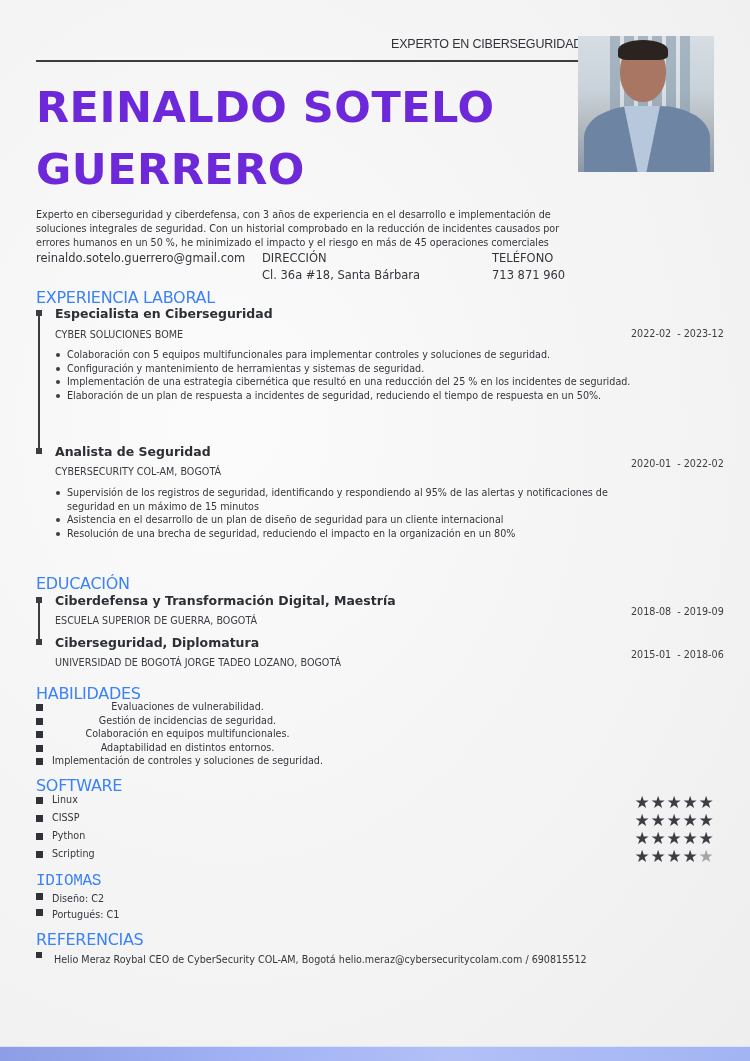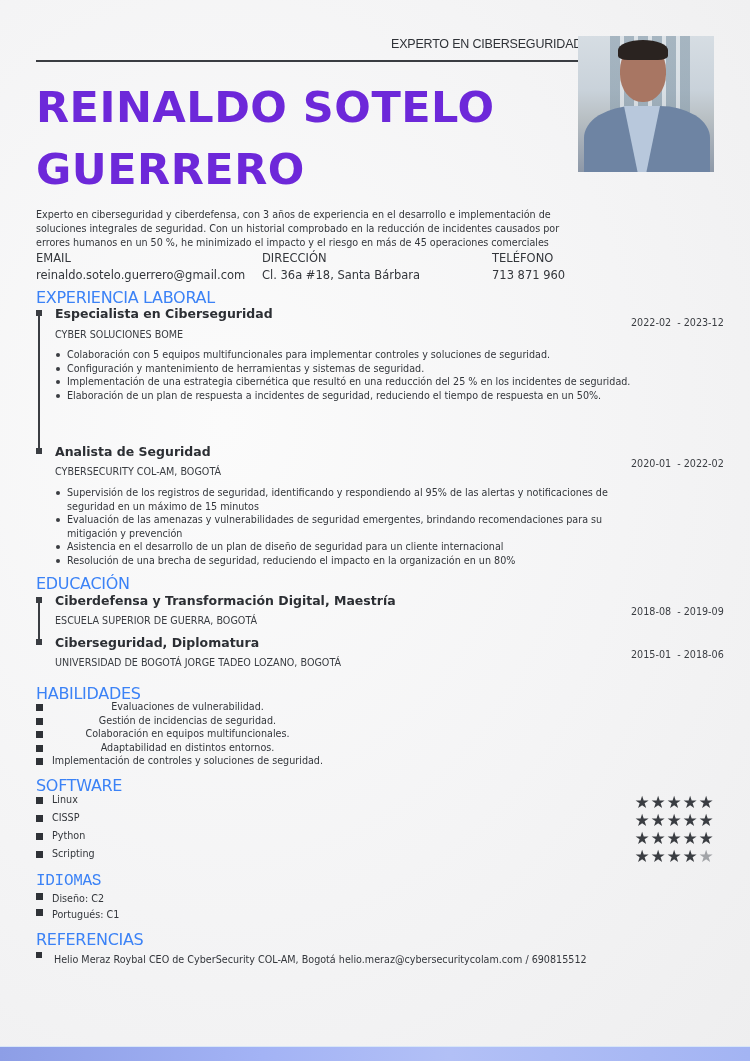--- a/index.html
+++ b/index.html
@@ -102,53 +102,51 @@
     <div class="window"></div>
     <div class="suit"></div>
     <div class="shirt"></div>
     <div class="head"></div>
     <div class="hair"></div>
   </div>
 
   <div class="summary">Experto en ciberseguridad y ciberdefensa, con 3 años de experiencia en el desarrollo e implementación de soluciones integrales de seguridad. Con un historial comprobado en la reducción de incidentes causados por errores humanos en un 50 %, he minimizado el impacto y el riesgo en más de 45 operaciones comerciales</div>
 
   <div class="contact c-email">
-    <span class="lbl">EMAIL</span>
     <span class="val">reinaldo.sotelo.guerrero@gmail.com</span>
   </div>
   <div class="contact c-addr">
     <span class="lbl">DIRECCIÓN</span>
     <span class="val">Cl. 36a #18, Santa Bárbara</span>
   </div>
   <div class="contact c-phone">
     <span class="lbl">TELÉFONO</span>
     <span class="val">713 871 960</span>
   </div>
 
   <div class="section-title" style="top:288px;">EXPERIENCIA LABORAL</div>
   <div class="timeline-line" style="top:312px; height:140px;"></div>
   <div class="tl-marker" style="top:310px;"></div>
   <div class="tl-marker" style="top:448px;"></div>
 
   <div class="entry-title" style="top:306px;">Especialista en Ciberseguridad</div>
-  <div class="entry-date" style="top:317px;">2022-02  - 2023-12</div>
+  <div class="entry-date" style="top:328px;">2022-02  - 2023-12</div>
   <div class="entry-org" style="top:329px;">CYBER SOLUCIONES BOME</div>
   <ul class="bullets" style="top:348px; width:580px;">
     <li>Colaboración con 5 equipos multifuncionales para implementar controles y soluciones de seguridad.</li>
     <li>Configuración y mantenimiento de herramientas y sistemas de seguridad.</li>
     <li>Implementación de una estrategia cibernética que resultó en una reducción del 25 % en los incidentes de seguridad.</li>
     <li>Elaboración de un plan de respuesta a incidentes de seguridad, reduciendo el tiempo de respuesta en un 50%.</li>
   </ul>
 
   <div class="entry-title" style="top:444px;">Analista de Seguridad</div>
   <div class="entry-date" style="top:458px;">2020-01  - 2022-02</div>
   <div class="entry-org" style="top:466px;">CYBERSECURITY COL-AM, BOGOTÁ</div>
   <ul class="bullets" style="top:486px; width:585px;">
     <li>Supervisión de los registros de seguridad, identificando y respondiendo al 95% de las alertas y notificaciones de seguridad en un máximo de 15 minutos</li>
-    <li>Evaluación de las amenazas y vulnerabilidades de seguridad emergentes, brindando recomendaciones para su mitigación y prevención</li>
     <li>Asistencia en el desarrollo de un plan de diseño de seguridad para un cliente internacional</li>
     <li>Resolución de una brecha de seguridad, reduciendo el impacto en la organización en un 80%</li>
   </ul>
 
   <div class="section-title" style="top:574px;">EDUCACIÓN</div>
   <div class="timeline-line" style="top:599px; height:44px;"></div>
   <div class="tl-marker" style="top:597px;"></div>
   <div class="tl-marker" style="top:639px;"></div>
 
   <div class="entry-title" style="top:593px;">Ciberdefensa y Transformación Digital, Maestría</div>

